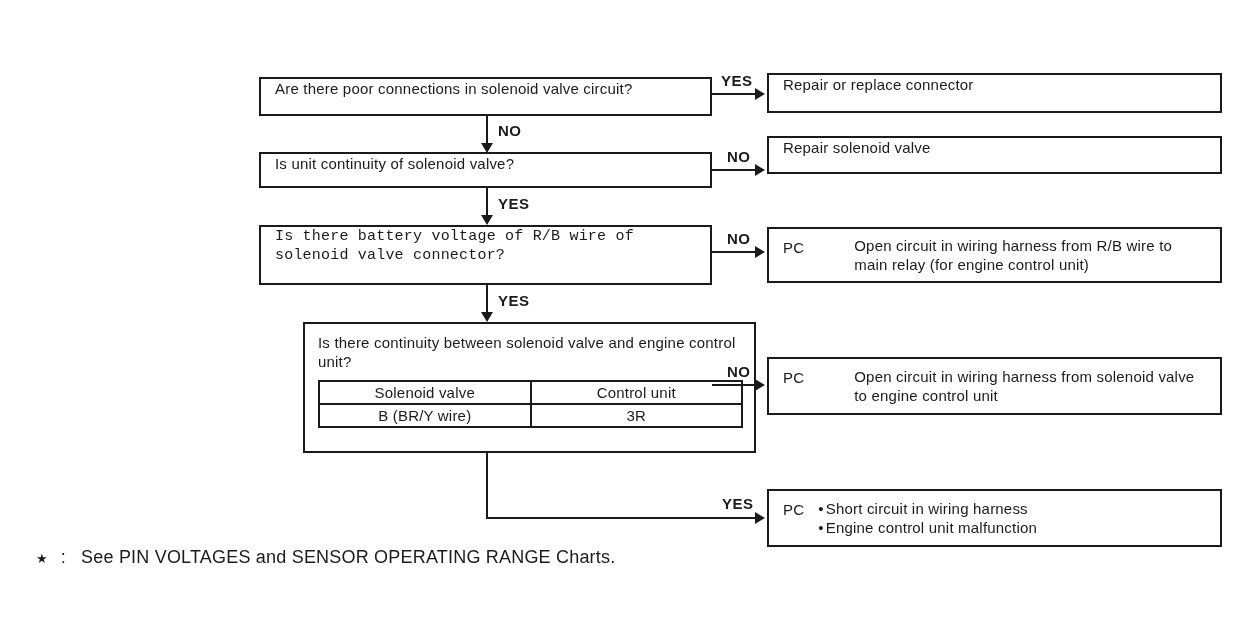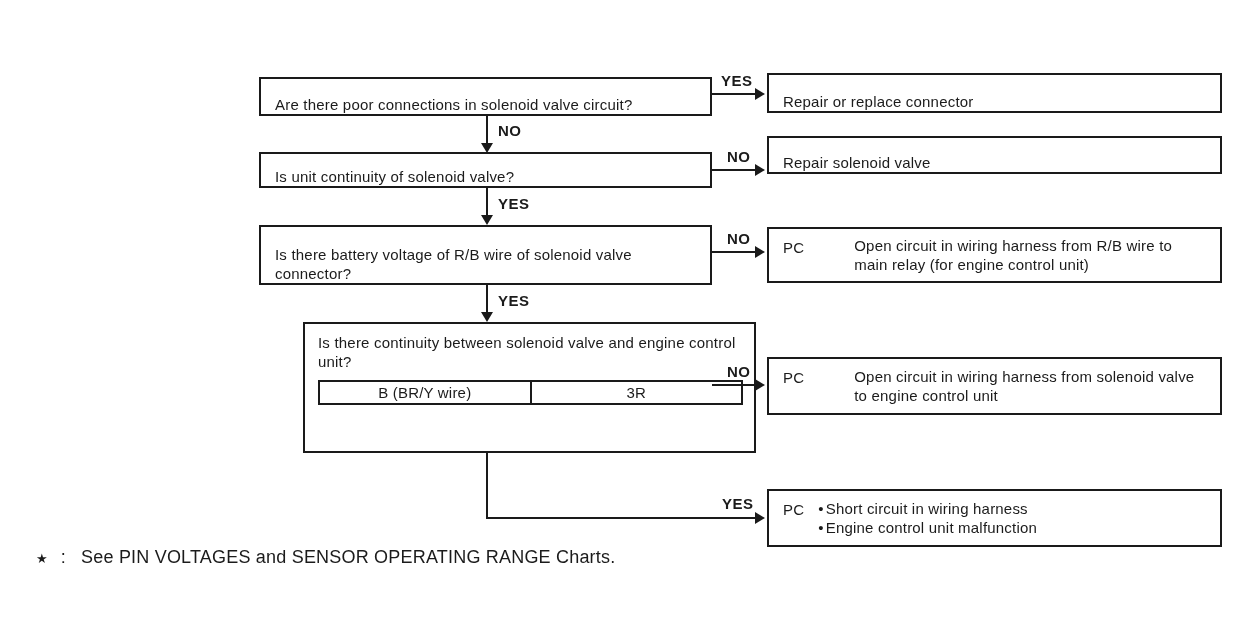--- a/index.html
+++ b/index.html
@@ -13,21 +13,21 @@
   }
   .box{
     position:absolute;
     border:2px solid #1a1a1a;
     background:#ffffff;
     box-sizing:border-box;
     font-size:15px;
     line-height:19px;
     letter-spacing:0.2px;
     display:flex;
-    align-items:flex-end;
+    align-items:flex-start;
     padding:0 14px;
   }
   .qcol{left:259px;width:453px;}
   .rcol{left:767px;width:455px;}
   .q4{display:block;padding:9px 11px 0 13px;margin-left:44px;}
   .q4 .qtext{max-width:420px;}
   .pin-table{
     width:100%;
     border-collapse:collapse;
     margin-top:9px;
@@ -85,27 +85,31 @@
 
   <div class="box qcol" style="top:77px;height:39px;">
     <span>Are there poor connections in solenoid valve circuit?</span>
   </div>
 
   <div class="box qcol" style="top:152px;height:36px;">
     <span>Is unit continuity of solenoid valve?</span>
   </div>
 
   <div class="box qcol" style="top:225px;height:60px;">
-    <span style="max-width:420px;">Is there battery voltage of R/B wire of solenoid valve connector?</span>
+    <span style="max-width:420px;font-family:Liberation Mono, monospace;">Is there battery voltage of R/B wire of solenoid valve connector?</span>
   </div>
 
   <div class="box qcol q4" style="top:322px;height:131px;">
     <div class="qtext">Is there continuity between solenoid valve and engine control unit?</div>
     <table class="pin-table">
       <tbody>
+          <tr>
+        <th>Solenoid valve</th>
+        <th>Control unit</th>
+      </tr>
       <tr>
         <td>B (BR/Y wire)</td>
         <td>3R</td>
       </tr>
     </tbody>
       </table>
   </div>
 
   <div class="box rcol" style="top:73px;height:40px;">
     <span>Repair or replace connector</span>

